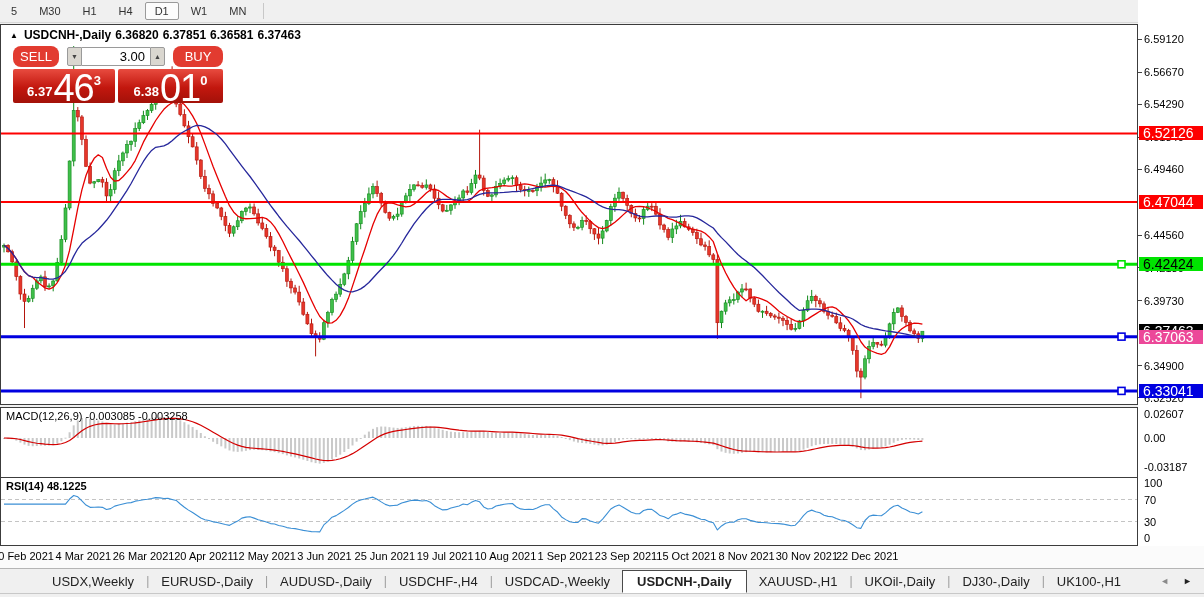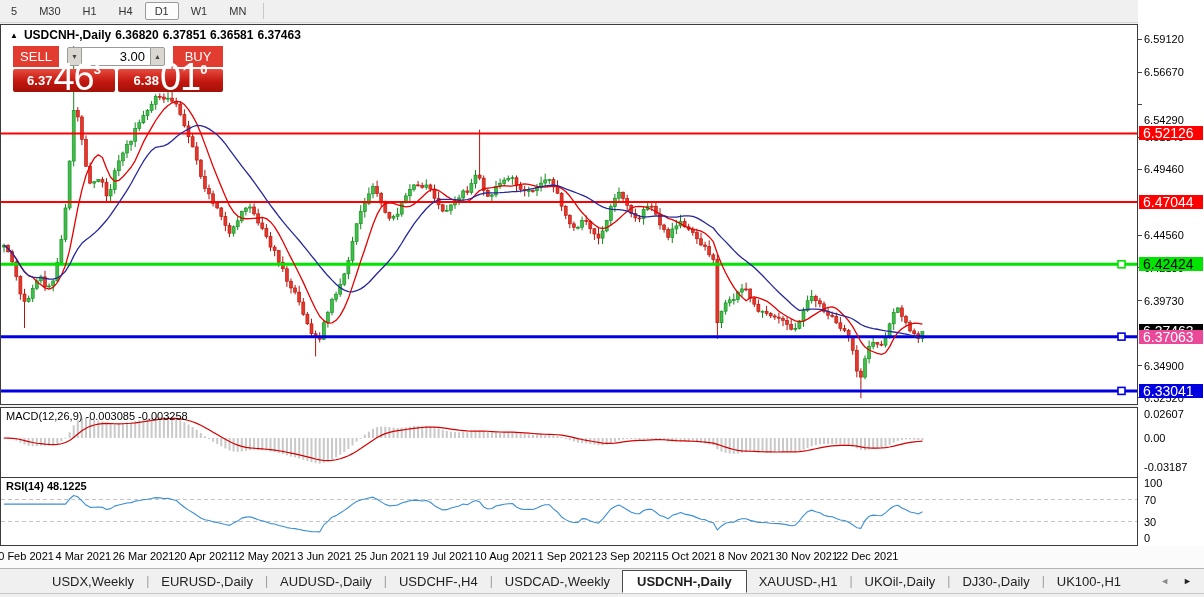--- a/index.html
+++ b/index.html
@@ -18,31 +18,31 @@
   #rsi-pane{top:477px;height:69px;font-weight:bold;}
   #main-plot,#macd-plot,#rsi-plot{position:absolute;left:0;top:0;width:1136px;height:100%;}
   .pane-label{position:absolute;left:5px;top:2px;font-size:11px;color:#000;z-index:3;white-space:nowrap;}
   
   #chart-header{position:absolute;left:9px;top:3px;font-size:12px;color:#000;z-index:4;white-space:nowrap;font-weight:bold;}
   #chart-header .collapse{font-size:8px;margin-right:6px;vertical-align:1px;}
   #chart-header span{margin-right:4px;}
   
   #trade-widget{position:absolute;left:12px;top:21px;z-index:5;width:212px;}
   .tw-row1{display:flex;align-items:center;height:21px;}
-  .tw-sell,.tw-buy{background:#e23b30;color:#fff;font-size:13px;text-align:center;line-height:21px;border-radius:0;}
+  .tw-sell,.tw-buy{background:#e23b30;color:#fff;font-size:13px;text-align:center;line-height:21px;border-radius:8px;}
   .tw-sell{width:46px;}
   .tw-buy{width:50px;margin-left:8px;}
   .tw-spin-down,.tw-spin-up{width:15px;height:19px;background:#dad7d0;border:1px solid #9a9a9a;box-sizing:border-box;
         font-size:7px;color:#444;text-align:center;line-height:17px;}
   .tw-spin-down{margin-left:8px;border-radius:2px 0 0 2px;}
   .tw-spin-up{border-radius:0 2px 2px 0;}
   .tw-vol{width:68px;height:19px;background:#fff;border:1px solid #9a9a9a;border-left:none;border-right:none;
         box-sizing:border-box;font-size:13px;color:#000;text-align:right;padding-right:5px;line-height:18px;}
   .tw-row2{display:flex;margin-top:2px;}
-  .quote{height:23px;border-radius:2px;background:linear-gradient(180deg,#e84b3f 0%,#c2170e 55%,#a31109 100%);
+  .quote{height:34px;border-radius:2px;background:linear-gradient(180deg,#e84b3f 0%,#c2170e 55%,#a31109 100%);
          color:#fff;display:flex;align-items:flex-end;justify-content:center;padding:0 4px;box-sizing:border-box;}
   .quote.sell{width:102px;}
   .quote.buy{width:105px;margin-left:3px;}
   .q-small{font-size:13px;font-weight:bold;margin:0 1px 4px 0;}
   .q-big{font-size:38px;line-height:29px;letter-spacing:-1px;}
   .q-sup{font-size:13px;font-weight:bold;margin-bottom:15px;}
   
   #price-axis{position:absolute;left:1138px;top:0;width:66px;height:546px;background:#fff;}
   .tick-dash{position:absolute;left:0;width:4px;height:1px;background:#444;}
   .tick-label{position:absolute;left:6px;font-size:11px;color:#000;height:14px;line-height:14px;z-index:1;white-space:nowrap;}
@@ -815,21 +815,21 @@
       </div>
     <div class="pane-label">RSI(14) 48.1225</div>
   </div>
 
   <div id="price-axis">
       <div class="tick-dash" style="top: 38.532px;"></div>
       <div class="tick-label" style="top: 32.032px;">6.59120</div>
       <div class="tick-dash" style="top: 71.5883px;"></div>
       <div class="tick-label" style="top: 65.0883px;">6.56670</div>
       <div class="tick-dash" style="top: 103.7px;"></div>
-      <div class="tick-label" style="top: 97.2001px; margin-top: 16px;">6.54290</div>
+      <div class="tick-label" style="top: 97.2001px;">6.54290</div>
       <div class="tick-dash" style="top: 136.756px;"></div>
       <div class="tick-label" style="top: 130.256px;">6.51840</div>
       <div class="tick-dash" style="top: 168.868px;"></div>
       <div class="tick-label" style="top: 162.368px;">6.49460</div>
       <div class="tick-dash" style="top: 234.981px;"></div>
       <div class="tick-label" style="top: 228.481px;">6.44560</div>
       <div class="tick-dash" style="top: 267.092px;"></div>
       <div class="tick-label" style="top: 260.592px;">6.42180</div>
       <div class="tick-dash" style="top: 300.149px;"></div>
       <div class="tick-label" style="top: 293.649px;">6.39730</div>

